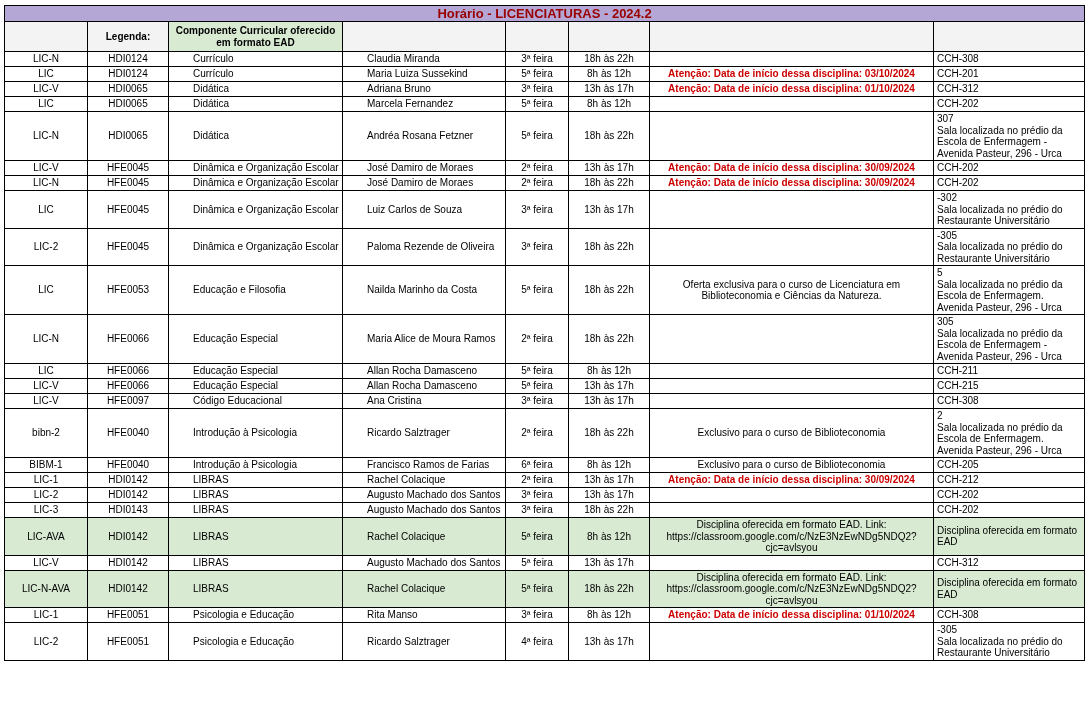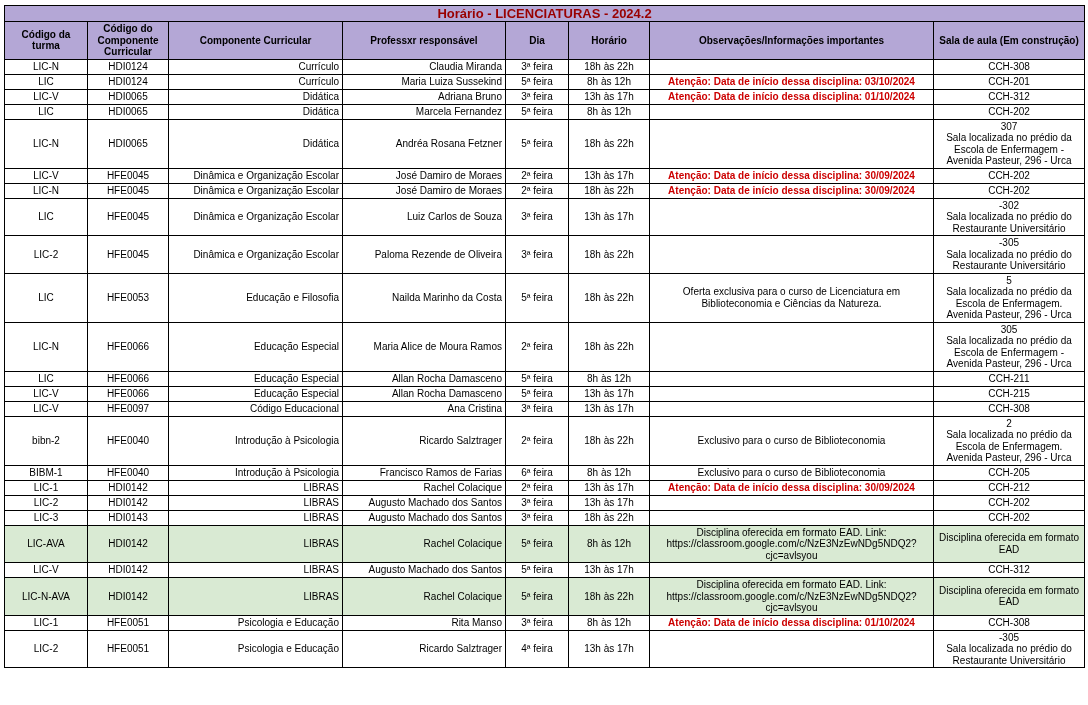--- a/index.html
+++ b/index.html
@@ -57,53 +57,53 @@
     vertical-align: middle;
     height: 36px;
   }
   tbody td {
     vertical-align: middle;
     height: 15px;
     background: #ffffff;
   }
   tbody tr.ead td { background: var(--ead-bg); }
   td.c { text-align: center; }
-  td.l { text-align: right; padding-left: 24px; }
+  td.l { text-align: left; padding-left: 24px; }
   td.obs { text-align: center; }
   td.obs.attention { color: var(--attention); font-weight: bold; }
-  td.sala { text-align: center; white-space: pre-line; }
+  td.sala { white-space: pre-line; }
 </style>
 </head>
 <body>
 
 <div class="sheet">
   <table>
     <colgroup>
       <col style="width:83px">
       <col style="width:81px">
       <col style="width:174px">
       <col style="width:163px">
       <col style="width:63px">
       <col style="width:81px">
       <col style="width:284px">
       <col style="width:151px">
     </colgroup>
     <thead>
       <tr class="title-row">
         <th colspan="8">Horário - LICENCIATURAS - 2024.2</th>
       </tr>
-      <tr class="header-row" id="header-row">
-          <th>Código da turma</th>
-          <th>Código do Componente Curricular</th>
-          <th>Componente Curricular</th>
-          <th>Professxr responsável</th>
-          <th>Dia</th>
-          <th>Horário</th>
-          <th>Observações/Informações importantes</th>
-          <th>Sala de aula (Em construção)</th>
+      <tr class="legend-row" id="legend-row">
+          <td></td>
+          <td class="legend-label">Legenda:</td>
+          <td class="legend-ead">Componente Curricular oferecido em formato EAD</td>
+          <td></td>
+          <td></td>
+          <td></td>
+          <td></td>
+          <td></td>
         </tr>
     </thead>
     <tbody id="table-body">
         <tr>
           <td class="c">LIC-N</td>
           <td class="c">HDI0124</td>
           <td class="l">Currículo</td>
           <td class="l">Claudia Miranda</td>
           <td class="c">3ª feira</td>
           <td class="c">18h às 22h</td>

